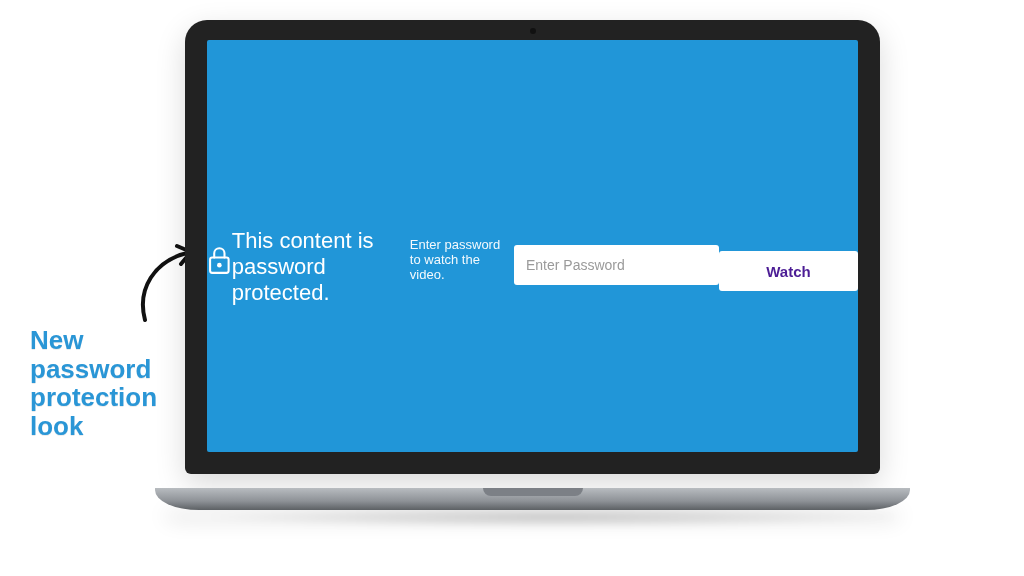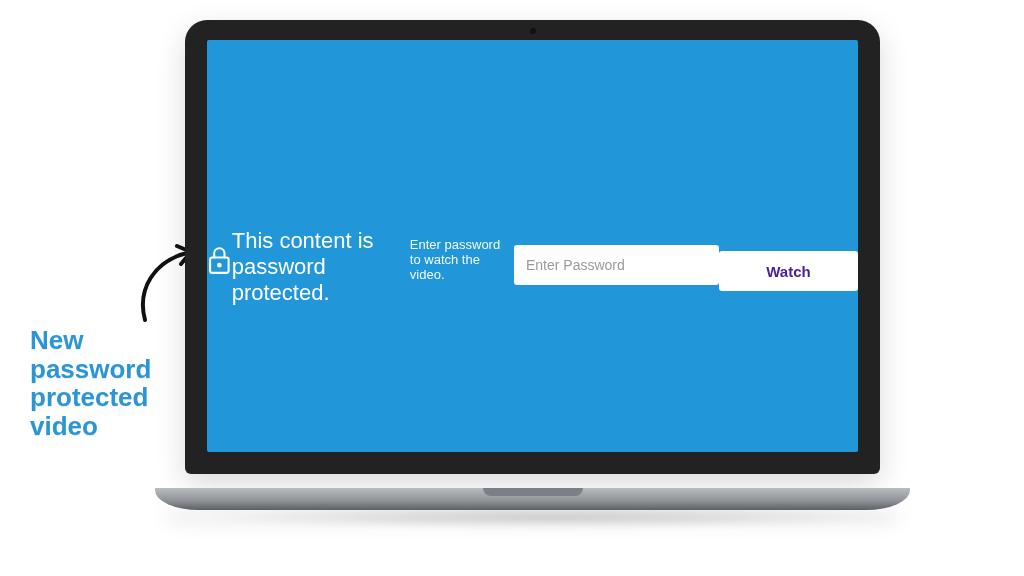--- a/index.html
+++ b/index.html
@@ -144,22 +144,22 @@
       height: 100px;
       pointer-events: none;
     }
   </style>
 </head>
 <body>
 
 <div class="callout">
   <span>New</span><br>
   <span>password</span><br>
-  <span>protected</span><br>
-  <span>video</span>
+  <span>protection</span><br>
+  <span>look</span>
 </div>
 
 <svg class="arrow" viewBox="0 0 100 100">
   <path d="M30 88 C 22 58, 38 28, 76 20" stroke="#111" stroke-width="4" fill="none" stroke-linecap="round"></path>
   <path d="M76 20 L62 14 M76 20 L66 32" stroke="#111" stroke-width="4" fill="none" stroke-linecap="round"></path>
 </svg>
 
 <div class="laptop">
   <div class="laptop-screen-frame">
     <div class="camera"></div>

